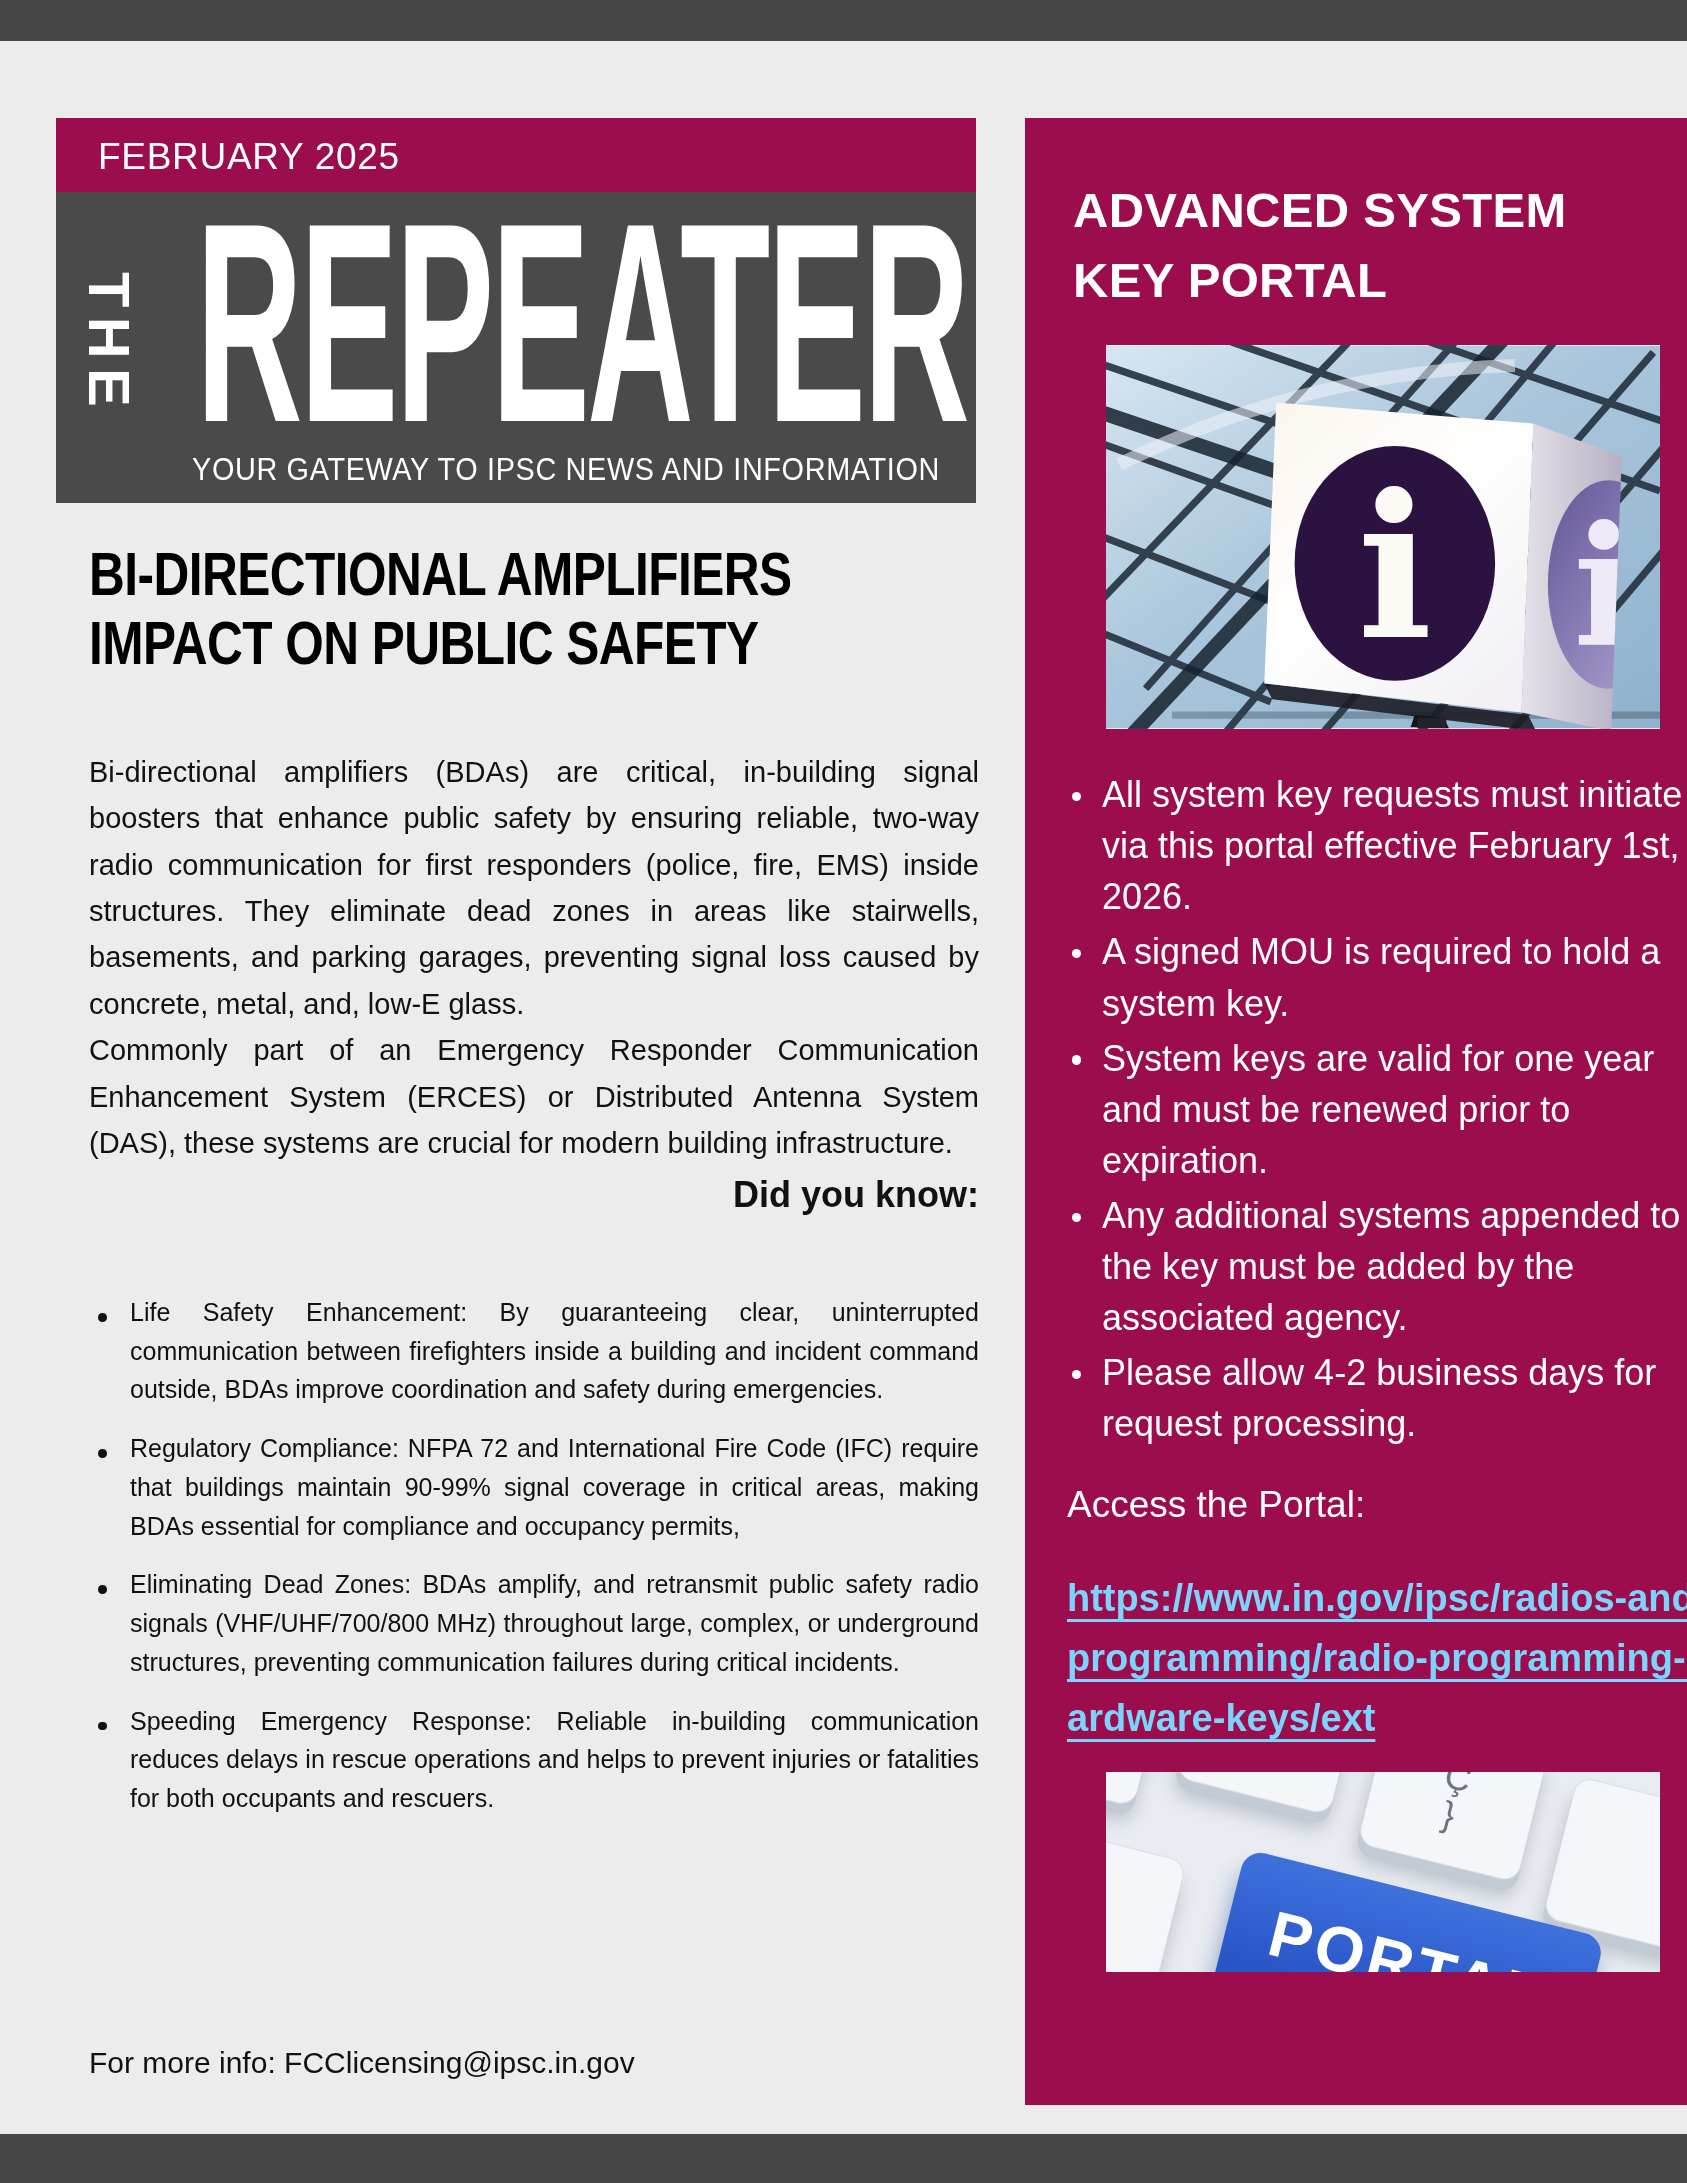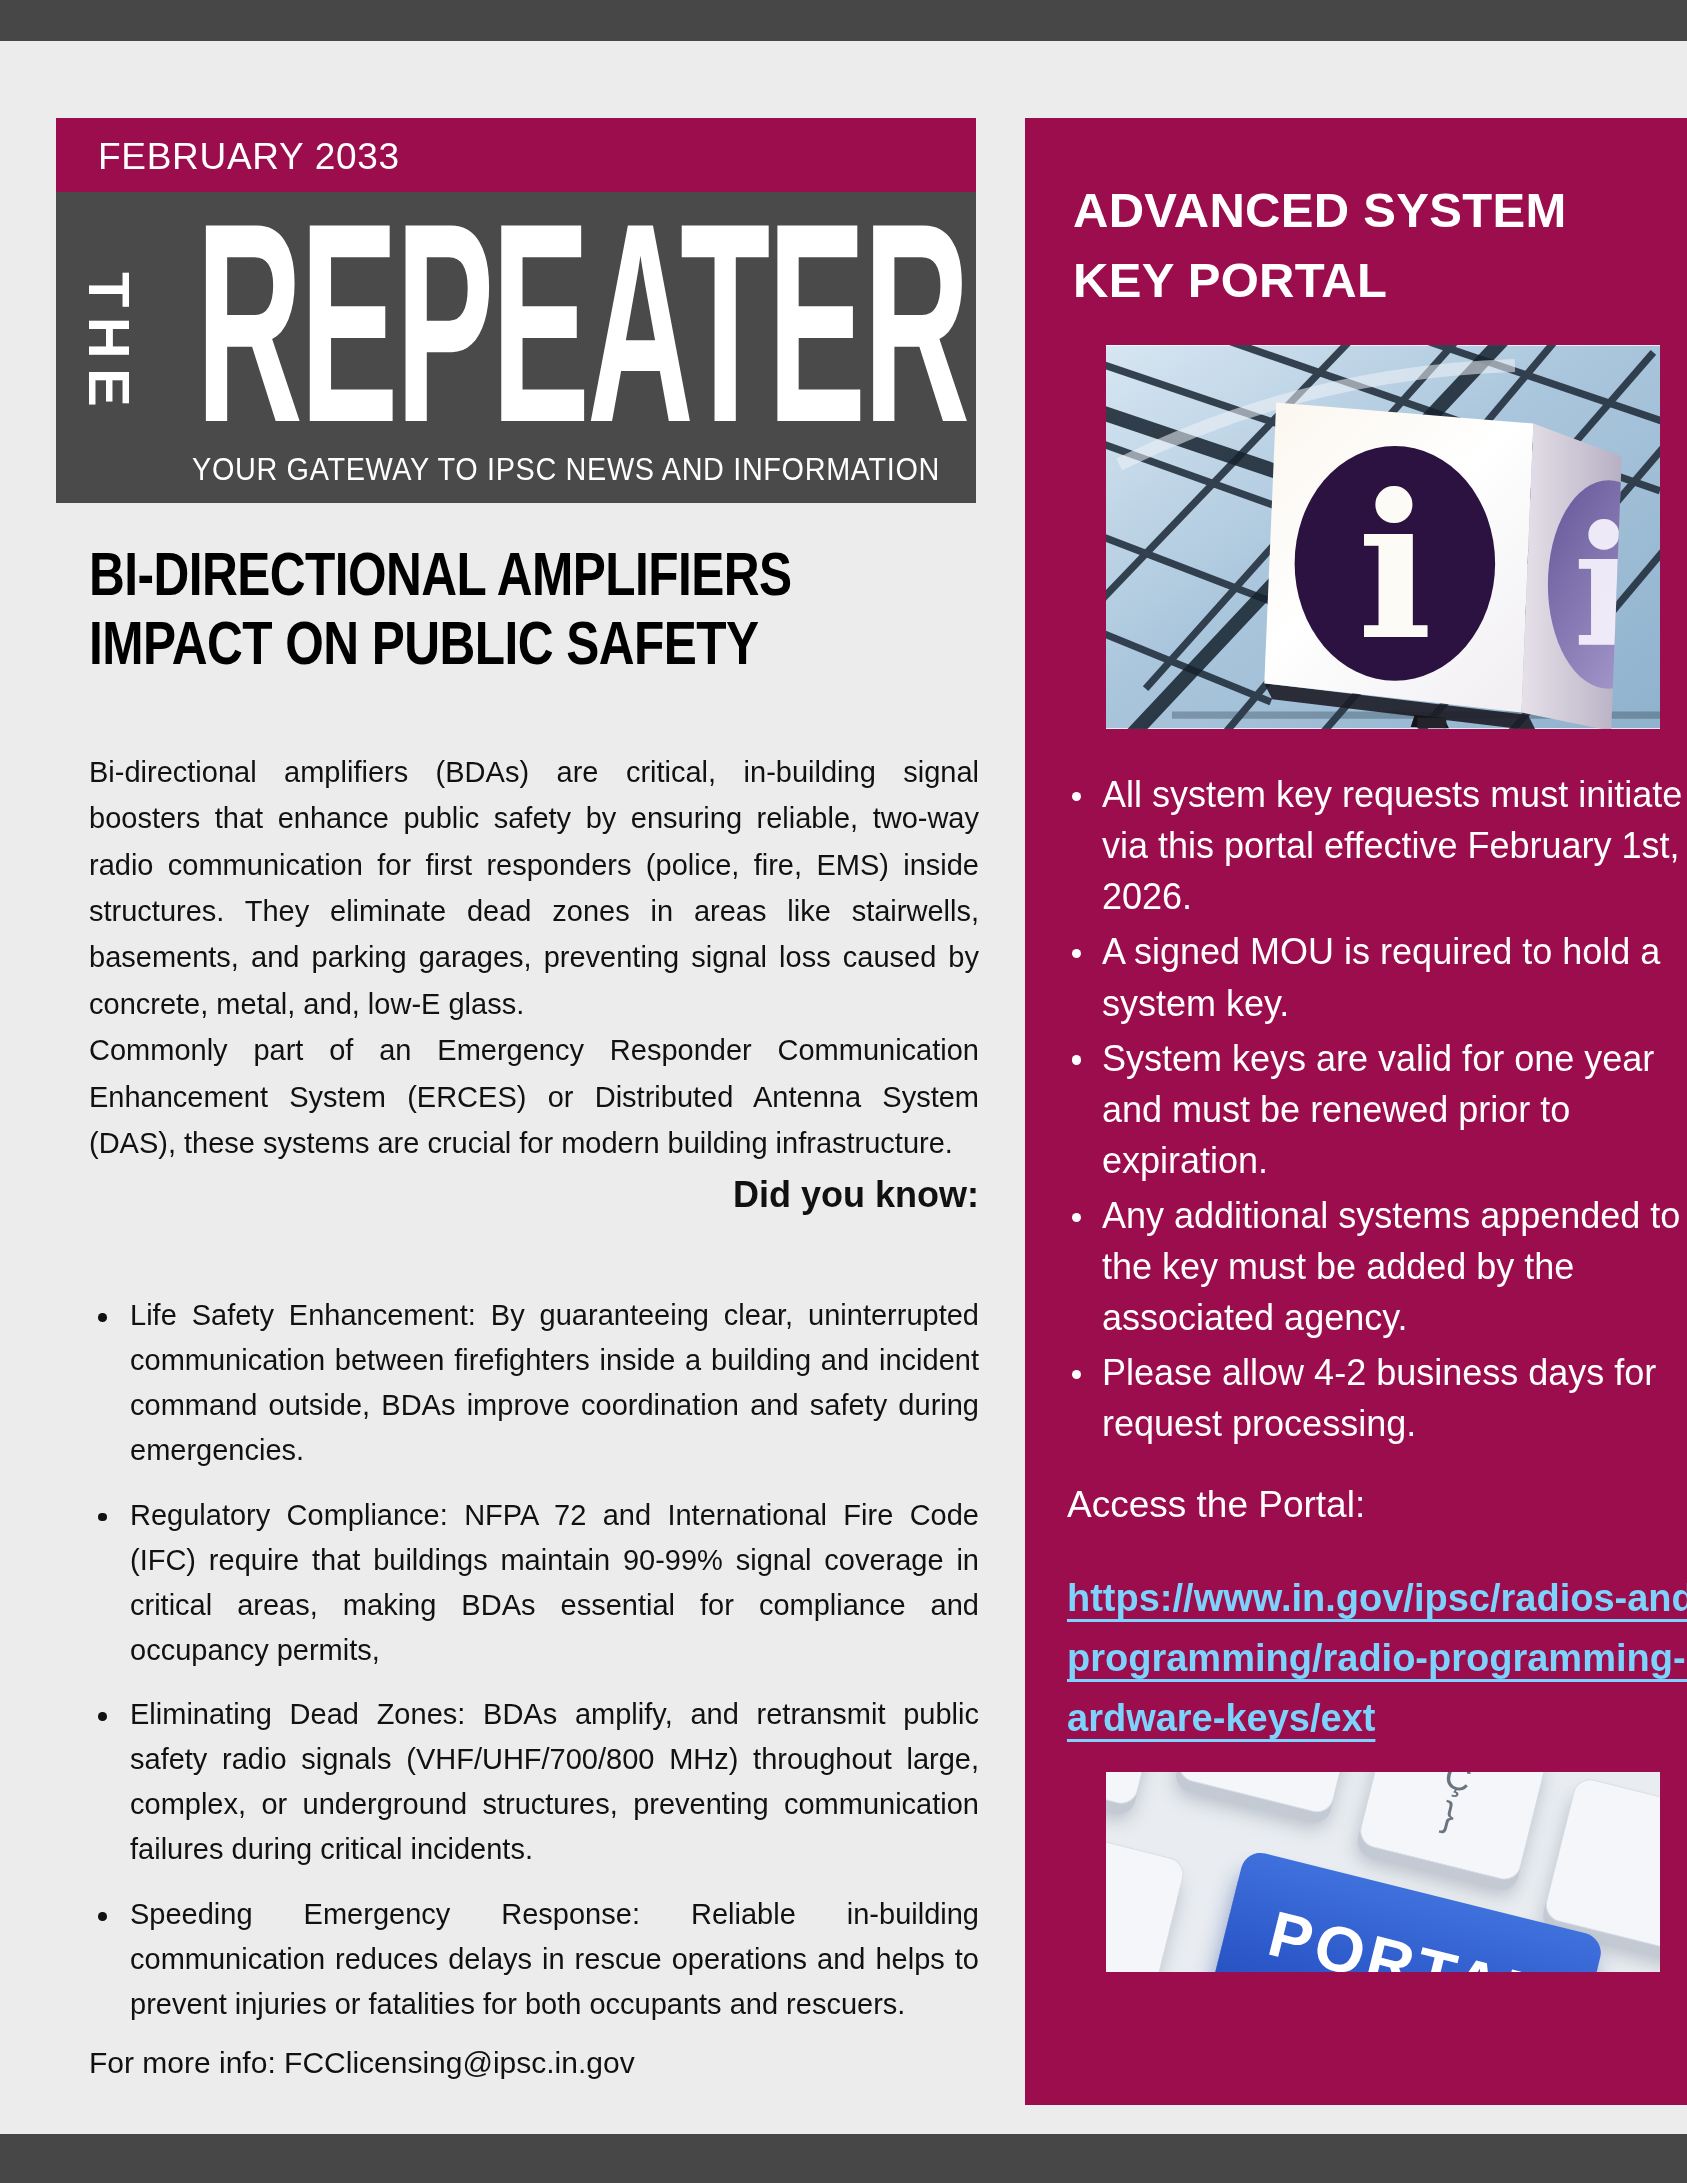--- a/index.html
+++ b/index.html
@@ -50,21 +50,21 @@
     font-size:62px; font-weight:bold; line-height:1.12; letter-spacing:-0.7px;
     transform:scaleX(0.80); transform-origin:left top;
     white-space:nowrap; color:#000;
   }
   .article-body { margin-top:71px; font-size:29px; line-height:1.60; text-align:justify; }
   .article-body p { margin:0; }
   .did-you-know { margin-top:22.5px; font-size:36px; font-weight:bold; text-align:right; }
   .article-bullets { margin-top:69px; list-style:none; }
   .article-bullets li {
     position:relative; padding-left:41px; text-align:justify;
-    font-size:29px; line-height:1.55; margin-bottom:6.6px;margin-top:20px;
+    font-size:25px; line-height:1.55; margin-bottom:6.6px;margin-top:20px;
   }
   .article-bullets li::before {
     content:""; position:absolute; left:9.3px; top:20px;
     width:8.6px; height:8.6px; border-radius:50%; background:#111;
   }
   .more-info { position:absolute; left:89px; top:2046px; font-size:30px; }
 
   
   .sidebar {
     position:absolute; left:1025px; top:118px; width:715px; height:1987px;
@@ -114,21 +114,21 @@
     display:flex; align-items:center; justify-content:center;
     color:#fff; font-size:64px; font-weight:bold; letter-spacing:4px;
   }
 </style>
 </head>
 <body>
 
 <div class="bar top"></div>
 
 <div class="issue-banner">
-  <span>FEBRUARY 2033</span>
+  <span>FEBRUARY 2025</span>
 </div>
 
 <div class="masthead">
   <div class="masthead-kicker">THE</div>
   <div class="masthead-title">REPEATER</div>
   <div class="masthead-tagline">YOUR GATEWAY TO IPSC NEWS AND INFORMATION</div>
 </div>
 
 <div class="article">
   <div class="article-heading">

